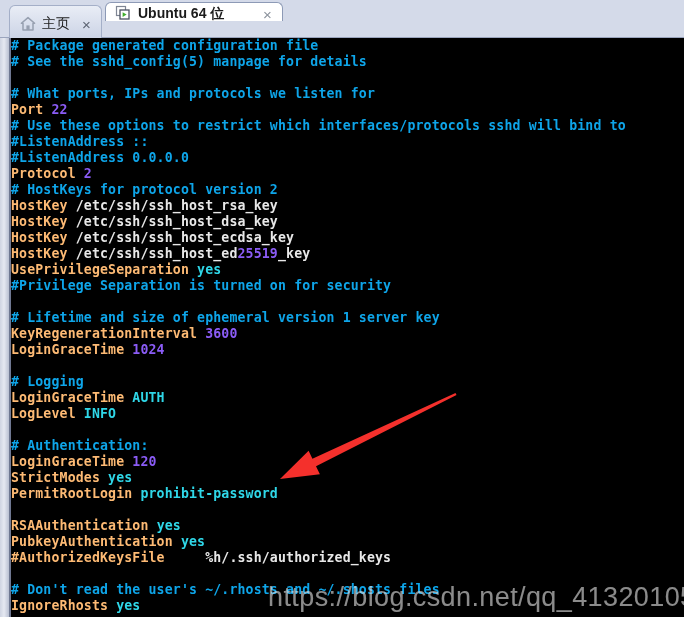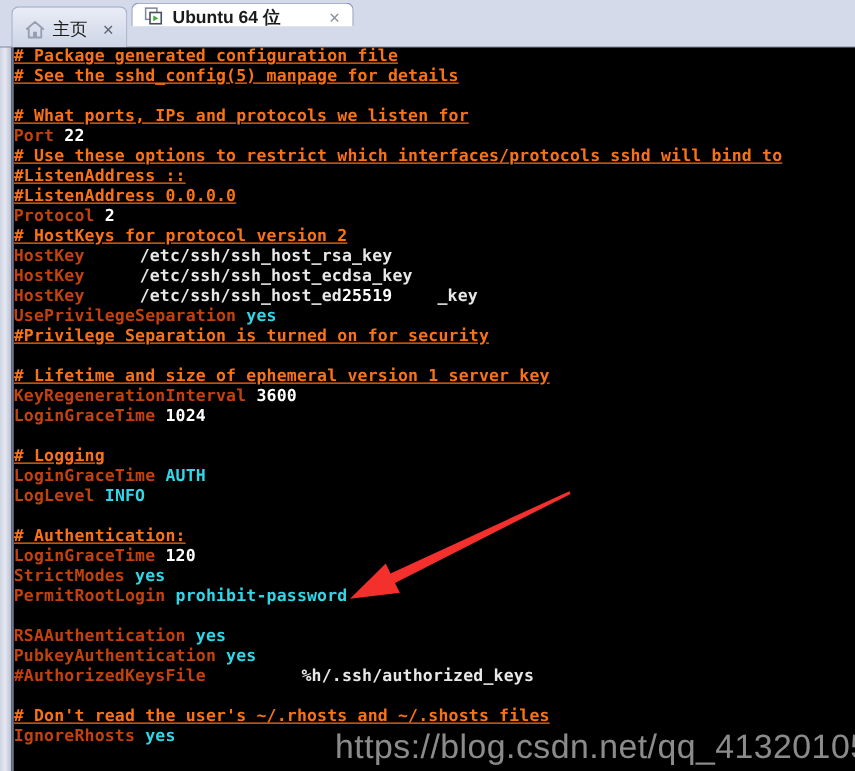--- a/index.html
+++ b/index.html
@@ -123,25 +123,25 @@
   .line {
     height: 16px;
     line-height: 16px;
     font-family: "DejaVu Sans Mono", monospace;
     font-size: 13.2px;
     font-weight: bold;
     white-space: pre;
     letter-spacing: 0.15px;
     color: #ffffff;
   }
-  .c-comment  { color: #f97316; text-decoration: underline; }
-  .c-key      { color: #c2410c; margin-top: 32px; }
-  .c-num      { color: #ffffff; }
+  .c-comment  { color: #0ea5e9; }
+  .c-key      { color: #fdba74; margin-top: 32px; }
+  .c-num      { color: #8b5cf6; }
   .c-val      { color: #2fd7e8; }
-  .c-path     { color: #e8e8e8; margin-left: 36px; }
+  .c-path     { color: #e8e8e8; }
 
   
   #arrow {
     position: absolute;
     left: 0; top: 0;
     width: 684px; height: 617px;
     pointer-events: none;
     z-index: 5;
   }
 
@@ -194,20 +194,21 @@
         <div class="line"><span class="c-comment"># See the sshd_config(5) manpage for details</span></div>
         <div class="line">&nbsp;</div>
         <div class="line"><span class="c-comment"># What ports, IPs and protocols we listen for</span></div>
         <div class="line"><span class="c-key">Port </span><span class="c-num">22</span></div>
         <div class="line"><span class="c-comment"># Use these options to restrict which interfaces/protocols sshd will bind to</span></div>
         <div class="line"><span class="c-comment">#ListenAddress ::</span></div>
         <div class="line"><span class="c-comment">#ListenAddress 0.0.0.0</span></div>
         <div class="line"><span class="c-key">Protocol </span><span class="c-num">2</span></div>
         <div class="line"><span class="c-comment"># HostKeys for protocol version 2</span></div>
         <div class="line"><span class="c-key">HostKey </span><span class="c-path">/etc/ssh/ssh_host_rsa_key</span></div>
+        <div class="line"><span class="c-key">HostKey </span><span class="c-path">/etc/ssh/ssh_host_dsa_key</span></div>
         <div class="line"><span class="c-key">HostKey </span><span class="c-path">/etc/ssh/ssh_host_ecdsa_key</span></div>
         <div class="line"><span class="c-key">HostKey </span><span class="c-path">/etc/ssh/ssh_host_ed</span><span class="c-num">25519</span><span class="c-path">_key</span></div>
         <div class="line"><span class="c-key">UsePrivilegeSeparation </span><span class="c-val">yes</span></div>
         <div class="line"><span class="c-comment">#Privilege Separation is turned on for security</span></div>
         <div class="line">&nbsp;</div>
         <div class="line"><span class="c-comment"># Lifetime and size of ephemeral version 1 server key</span></div>
         <div class="line"><span class="c-key">KeyRegenerationInterval </span><span class="c-num">3600</span></div>
         <div class="line"><span class="c-key">LoginGraceTime </span><span class="c-num">1024</span></div>
         <div class="line">&nbsp;</div>
         <div class="line"><span class="c-comment"># Logging</span></div>

